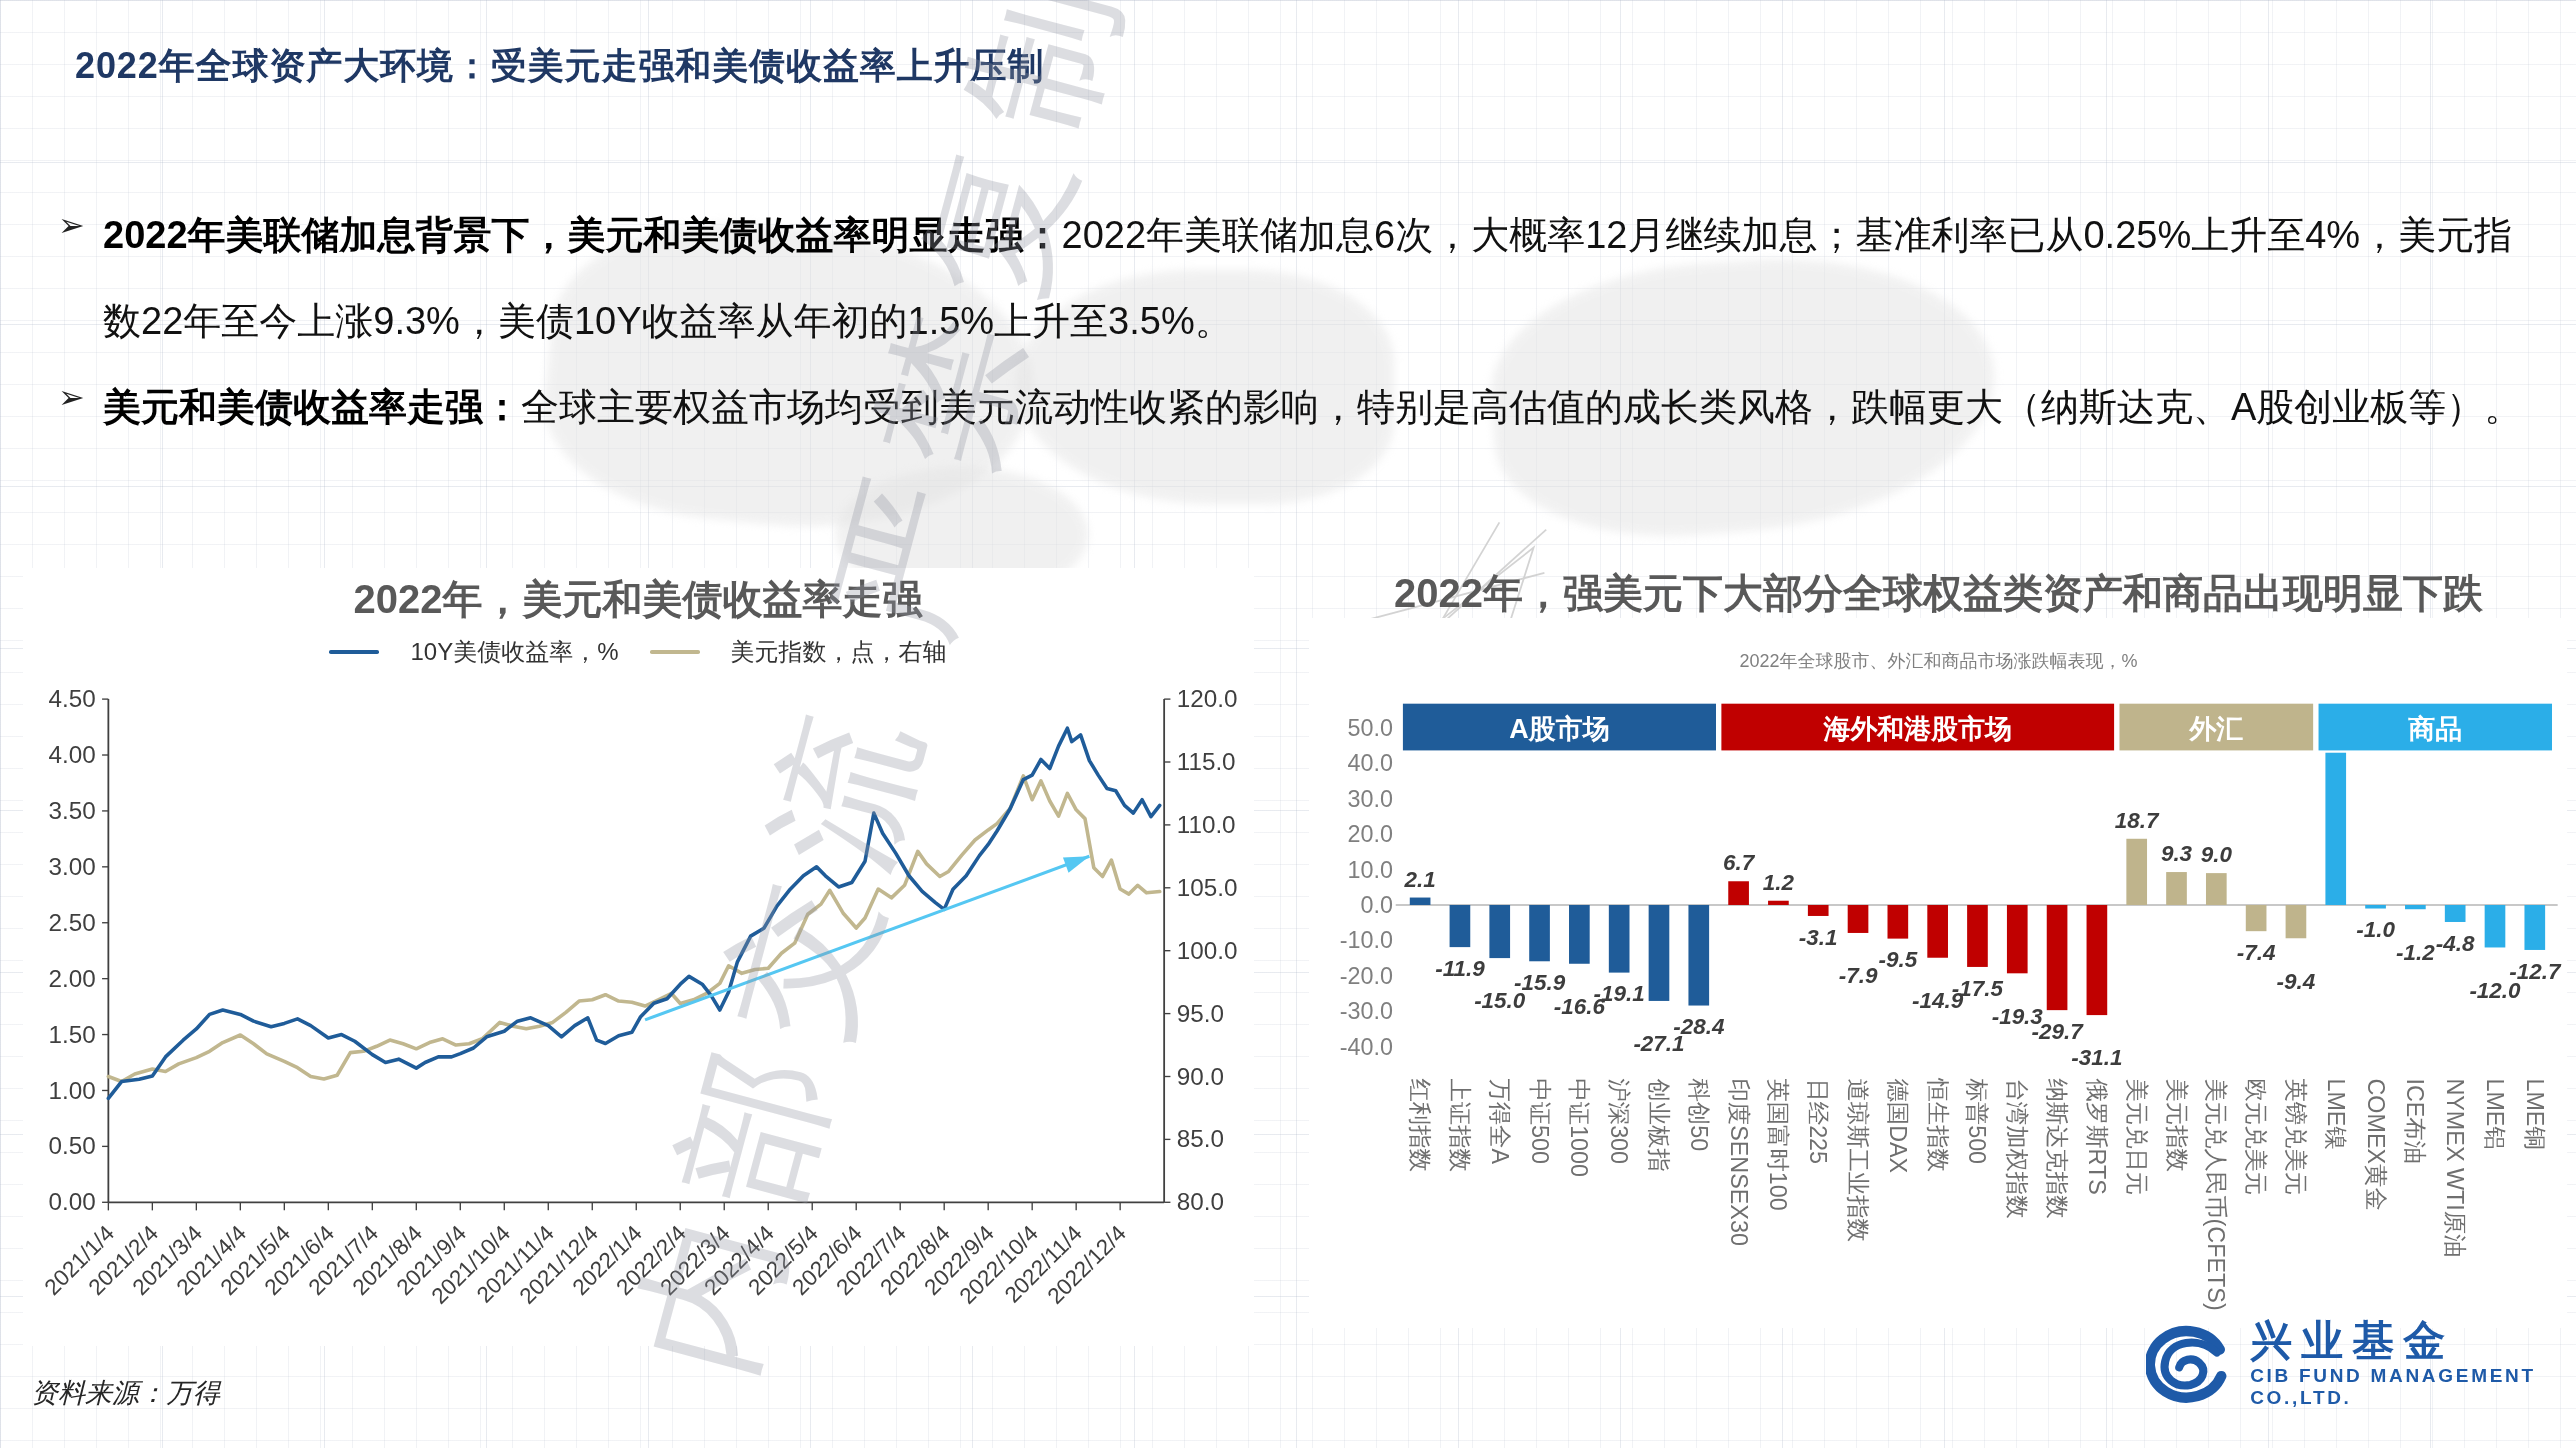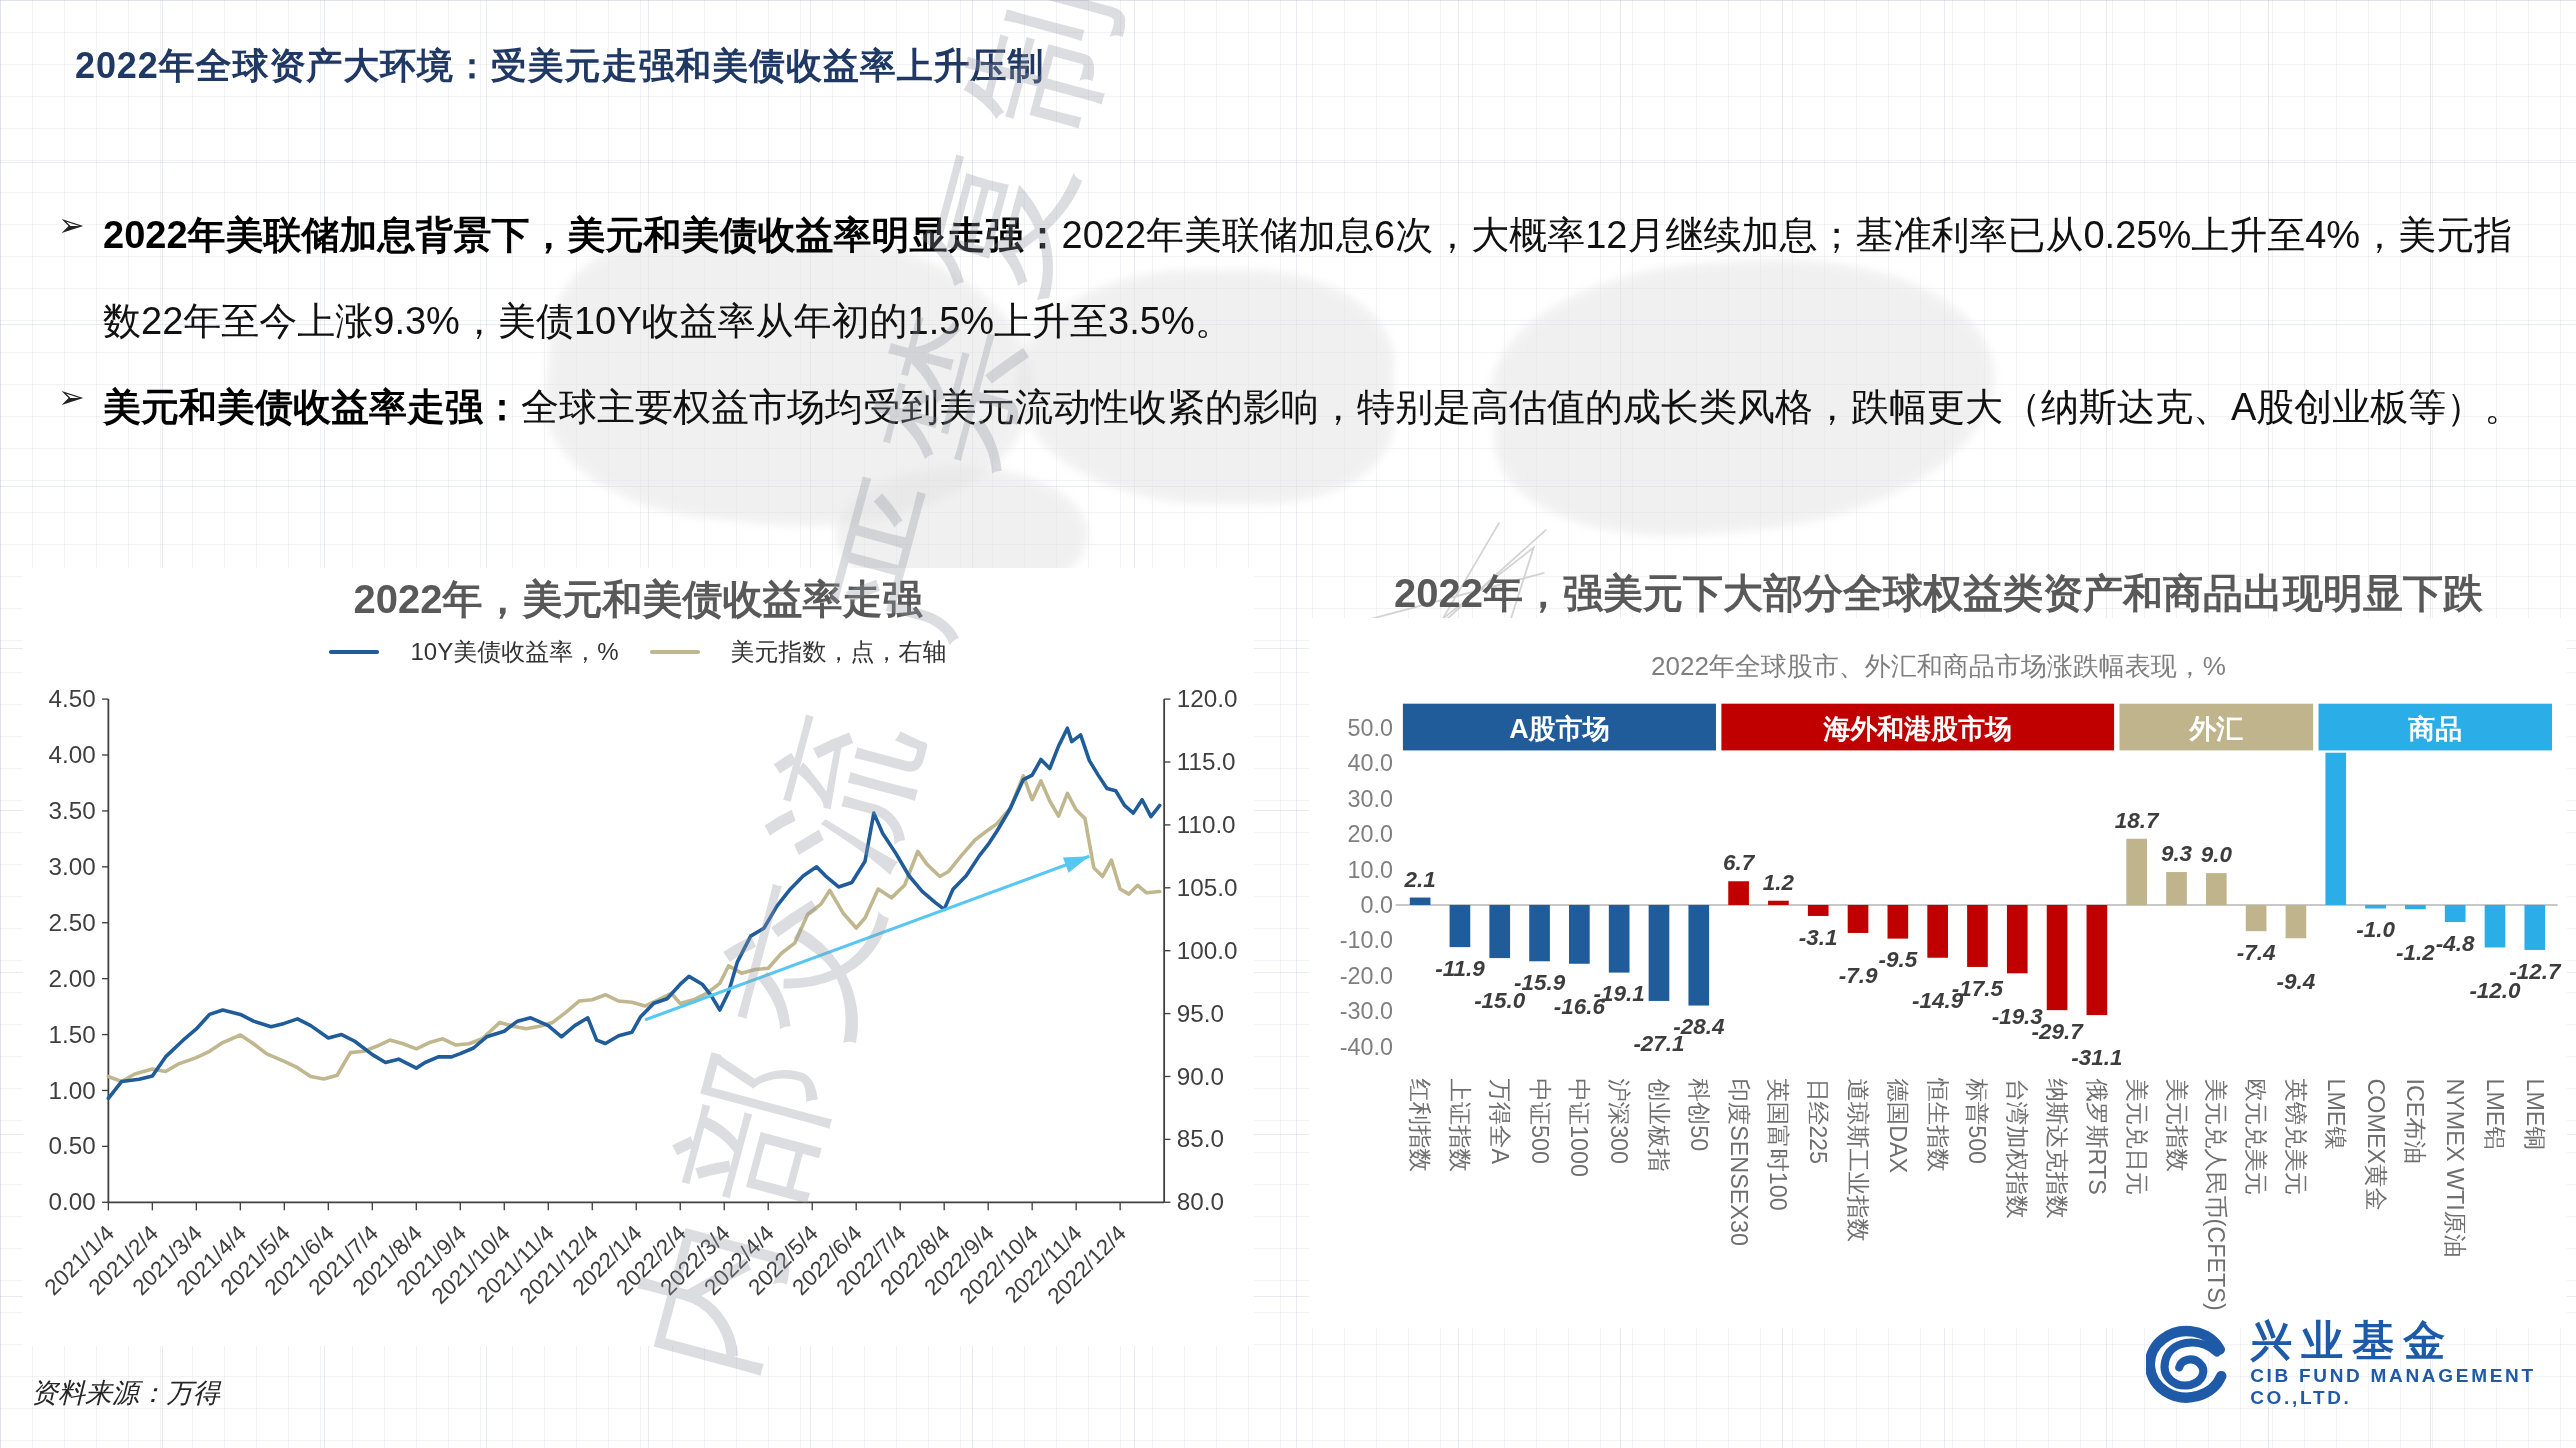--- a/index.html
+++ b/index.html
@@ -26,21 +26,21 @@
   .bullet .marker{flex:0 0 45px;font-size:32px;color:#222;margin-top:14.4px;}
   .bullet p{margin:0;font-size:38px;line-height:86px;color:#111;}
   .bullet p b{font-weight:700;color:#000;}
   .card{position:absolute;background:#ffffff;z-index:2;}
   .left-card{left:22.5px;top:568px;width:1231px;height:778px;}
   .right-card{left:1309px;top:618px;width:1258px;height:710px;}
   .chart-title{position:absolute;text-align:center;font-weight:700;color:#595959;font-size:40px;z-index:3;}
   .lc-title{left:22.5px;top:572px;width:1231px;}
   .rc-title{left:1310px;top:566px;width:1257px;}
   .rc-subtitle{position:absolute;left:1310px;top:649px;width:1257px;text-align:center;
-    font-size:26px;color:#7F7F7F;z-index:3;}
+    font-size:18px;color:#7F7F7F;z-index:3;}
   .legend{position:absolute;left:22.5px;top:636px;width:1231px;display:flex;justify-content:center;
     align-items:center;gap:31px;font-size:24px;color:#333;z-index:3;}
   .legend .sw{display:inline-block;width:50px;height:4.5px;border-radius:1.8px;}
   #line-chart{position:absolute;left:22.5px;top:672px;z-index:3;}
   #bar-chart{position:absolute;left:1310px;top:692px;z-index:3;}
   .watermark{position:absolute;left:881px;top:665px;transform:translate(-50%,-50%) rotate(-75deg);
     font-size:151px;letter-spacing:23.4px;white-space:nowrap;color:rgba(145,150,162,.32);
     z-index:6;pointer-events:none;font-weight:400;}
   .source{position:absolute;left:31px;top:1375px;font-size:27px;font-style:italic;color:#262626;z-index:4;}
   .logo{position:absolute;left:2146px;top:1319px;display:flex;align-items:flex-start;gap:20px;z-index:4;}

